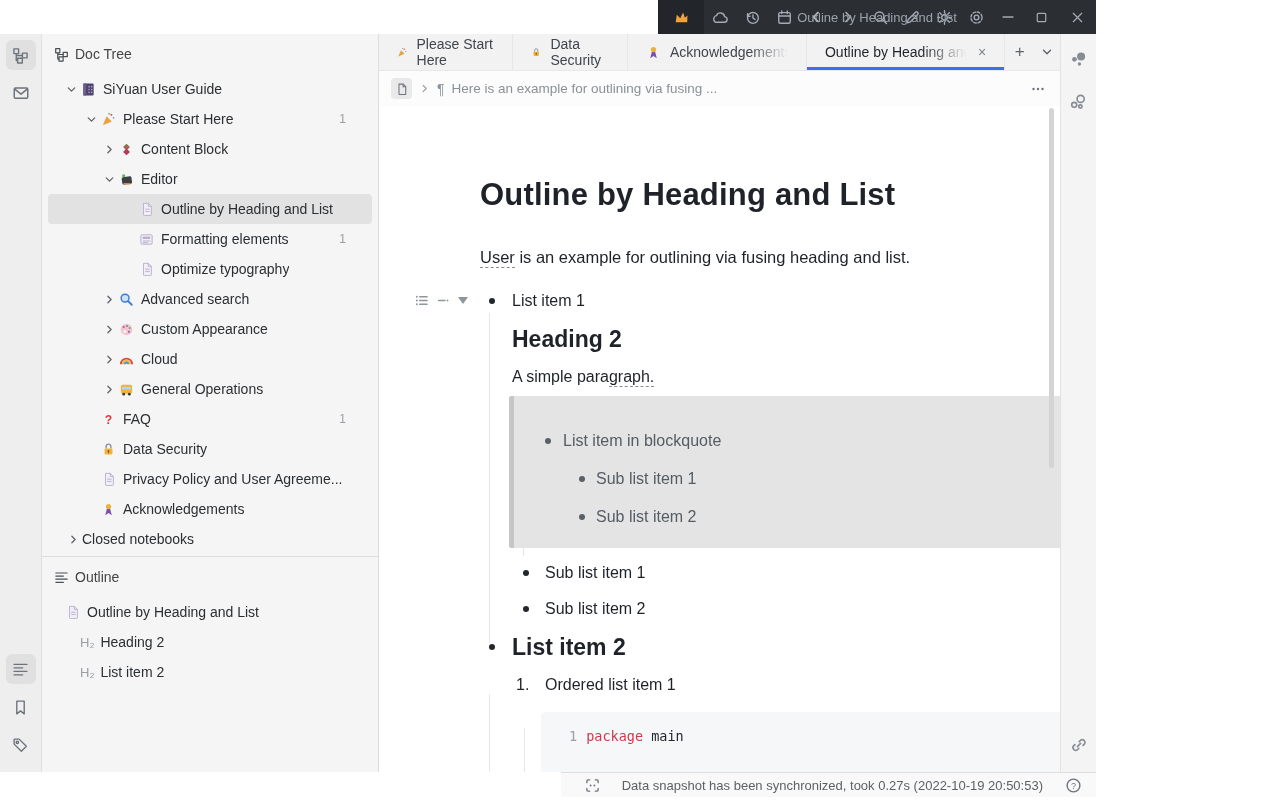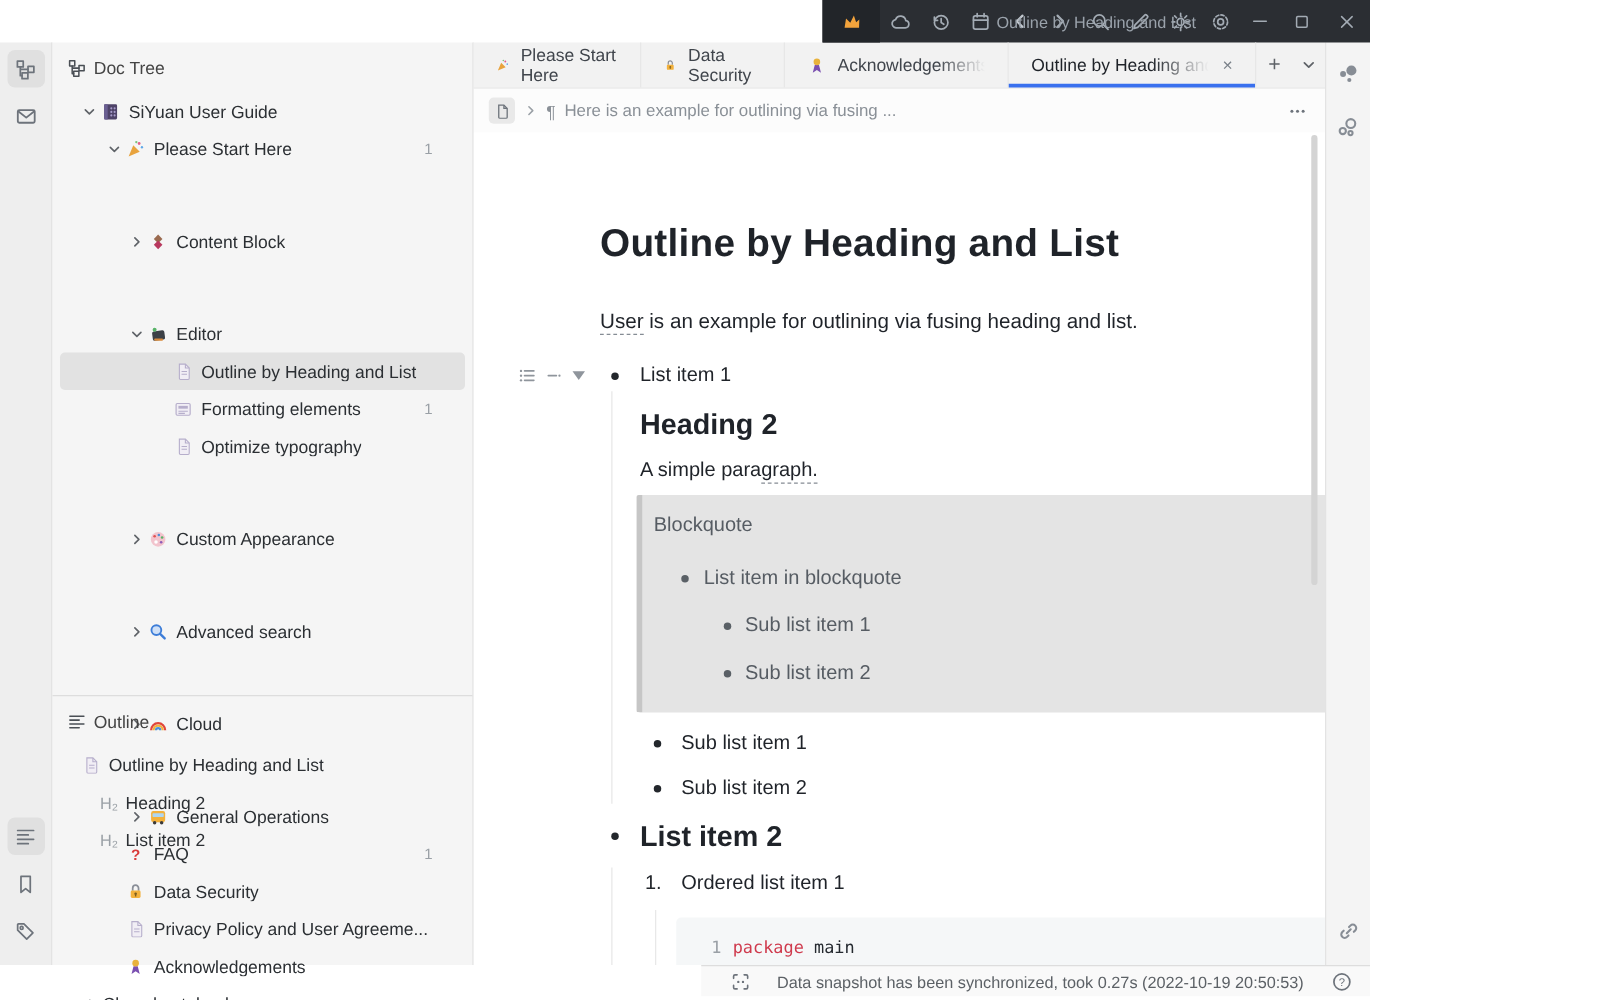--- a/index.html
+++ b/index.html
@@ -32,21 +32,21 @@
   .panel-header { height:28px; display:flex; align-items:center; padding-left:12px; gap:6px; color:#444; font-size:14px; }
   .tree { margin-top:6px; }
   .tree-row { height:30px; display:flex; align-items:center; font-size:14px; color:#2b2f33; cursor:pointer; border-radius:4px; margin:0 6px 0 6px; padding-right:8px; }
   .tree-row.selected { background:#e2e2e2; }
   .cell-arrow { width:18px; height:16px; display:flex; align-items:center; justify-content:center; flex:none; }
   .cell-icon { width:17px; height:16px; margin-right:6px; display:flex; align-items:center; justify-content:center; flex:none; }
   .chev { display:block; }
   .chev.down { transform:rotate(90deg); }
   .t-label { white-space:nowrap; overflow:hidden; }
   .t-count { margin-left:auto; color:#9aa0a6; font-size:12px; padding-right:18px; }
-  .pl0 { padding-left:14px; } .pl1 { padding-left:34px; } .pl2 { padding-left:52px;margin-top:44px; }
+  .pl0 { padding-left:14px; } .pl1 { padding-left:34px; } .pl2 { padding-left:52px; }
   .pl3 { padding-left:90px; } .plcn { padding-left:16px; }
   .hbadge { color:#9aa0a6; font-size:13px; margin-right:6px; flex:none; }
 
   
   .main { flex:1; display:flex; flex-direction:column; min-width:0; background:#fff; }
   .tabbar { height:37px; background:#f2f2f2; display:flex; align-items:stretch; border-bottom:1px solid #e8e8e8; flex:none; }
   .tab { display:flex; align-items:center; gap:9px; padding:0 18px; font-size:14px; color:#40454c; border-right:1px solid #e7e7e7; cursor:pointer; position:relative; }
   .tab.active { color:#1f2329; }
   .tab.active::after { content:""; position:absolute; left:0; right:0; bottom:0; height:3px; background:#3a70ee; }
   .tab-label.fade { max-width:118px; overflow:hidden; white-space:nowrap;
@@ -343,44 +343,44 @@
           </div>
 
           <div class="tree-row pl2">
             <span class="cell-arrow">
                 <svg class="chev" width="13" height="13" viewBox="0 0 16 16">
                   <path d="M6 4l4 4-4 4" fill="none" stroke="#5f6368" stroke-width="1.6" stroke-linecap="round" stroke-linejoin="round"></path>
                 </svg>
               </span>
             <span class="cell-icon">
                 <svg class="micon" width="15" height="15" viewBox="0 0 16 16">
+                  <circle cx="6.5" cy="6.5" r="4.2" fill="#cfe0f7" stroke="#3d7dd8" stroke-width="1.6"></circle>
+                  <path d="M9.7 9.7 L13.6 13.6" stroke="#3d7dd8" stroke-width="2" stroke-linecap="round"></path>
+                </svg>
+              </span>
+            <span class="t-label">Advanced search</span>
+          </div>
+
+          <div class="tree-row pl2">
+            <span class="cell-arrow">
+                <svg class="chev" width="13" height="13" viewBox="0 0 16 16">
+                  <path d="M6 4l4 4-4 4" fill="none" stroke="#5f6368" stroke-width="1.6" stroke-linecap="round" stroke-linejoin="round"></path>
+                </svg>
+              </span>
+            <span class="cell-icon">
+                <svg class="micon" width="15" height="15" viewBox="0 0 16 16">
                   <circle cx="8" cy="8" r="6.2" fill="#f2c4cd"></circle>
                   <circle cx="5" cy="5.4" r="1.1" fill="#e05252"></circle>
                   <circle cx="8.6" cy="4.2" r="1.1" fill="#4a90d9"></circle>
                   <circle cx="11.4" cy="6.4" r="1.1" fill="#58b368"></circle>
                   <circle cx="10.6" cy="10.4" r="1.1" fill="#8e5bb8"></circle>
                   <circle cx="6.2" cy="10.2" r="1.5" fill="#fff"></circle>
                 </svg>
               </span>
             <span class="t-label">Custom Appearance</span>
-          </div>
-
-          <div class="tree-row pl2">
-            <span class="cell-arrow">
-                <svg class="chev" width="13" height="13" viewBox="0 0 16 16">
-                  <path d="M6 4l4 4-4 4" fill="none" stroke="#5f6368" stroke-width="1.6" stroke-linecap="round" stroke-linejoin="round"></path>
-                </svg>
-              </span>
-            <span class="cell-icon">
-                <svg class="micon" width="15" height="15" viewBox="0 0 16 16">
-                  <circle cx="6.5" cy="6.5" r="4.2" fill="#cfe0f7" stroke="#3d7dd8" stroke-width="1.6"></circle>
-                  <path d="M9.7 9.7 L13.6 13.6" stroke="#3d7dd8" stroke-width="2" stroke-linecap="round"></path>
-                </svg>
-              </span>
-            <span class="t-label">Advanced search</span>
           </div>
 
           <div class="tree-row pl2">
             <span class="cell-arrow">
                 <svg class="chev" width="13" height="13" viewBox="0 0 16 16">
                   <path d="M6 4l4 4-4 4" fill="none" stroke="#5f6368" stroke-width="1.6" stroke-linecap="round" stroke-linejoin="round"></path>
                 </svg>
               </span>
             <span class="cell-icon">
                 <svg class="micon" width="15" height="15" viewBox="0 0 16 16">
@@ -585,21 +585,20 @@
               <span class="tri-down"></span>
             </span>
             <span>List item 1</span>
           </div>
 
           <h2 class="doc-h2">Heading 2</h2>
 
           <p class="simple"><span>A simple para</span><span class="ref">graph.</span></p>
 
           <div class="bq">
-            <div class="bq-label">Blockquote</div>
             <div class="bq-li">List item in blockquote</div>
             <div class="bq-sub">Sub list item 1</div>
             <div class="bq-sub">Sub list item 2</div>
           </div>
 
           <div class="sub-after">Sub list item 1</div>
           <div class="sub-after">Sub list item 2</div>
 
           <div class="li2">List item 2</div>
 

